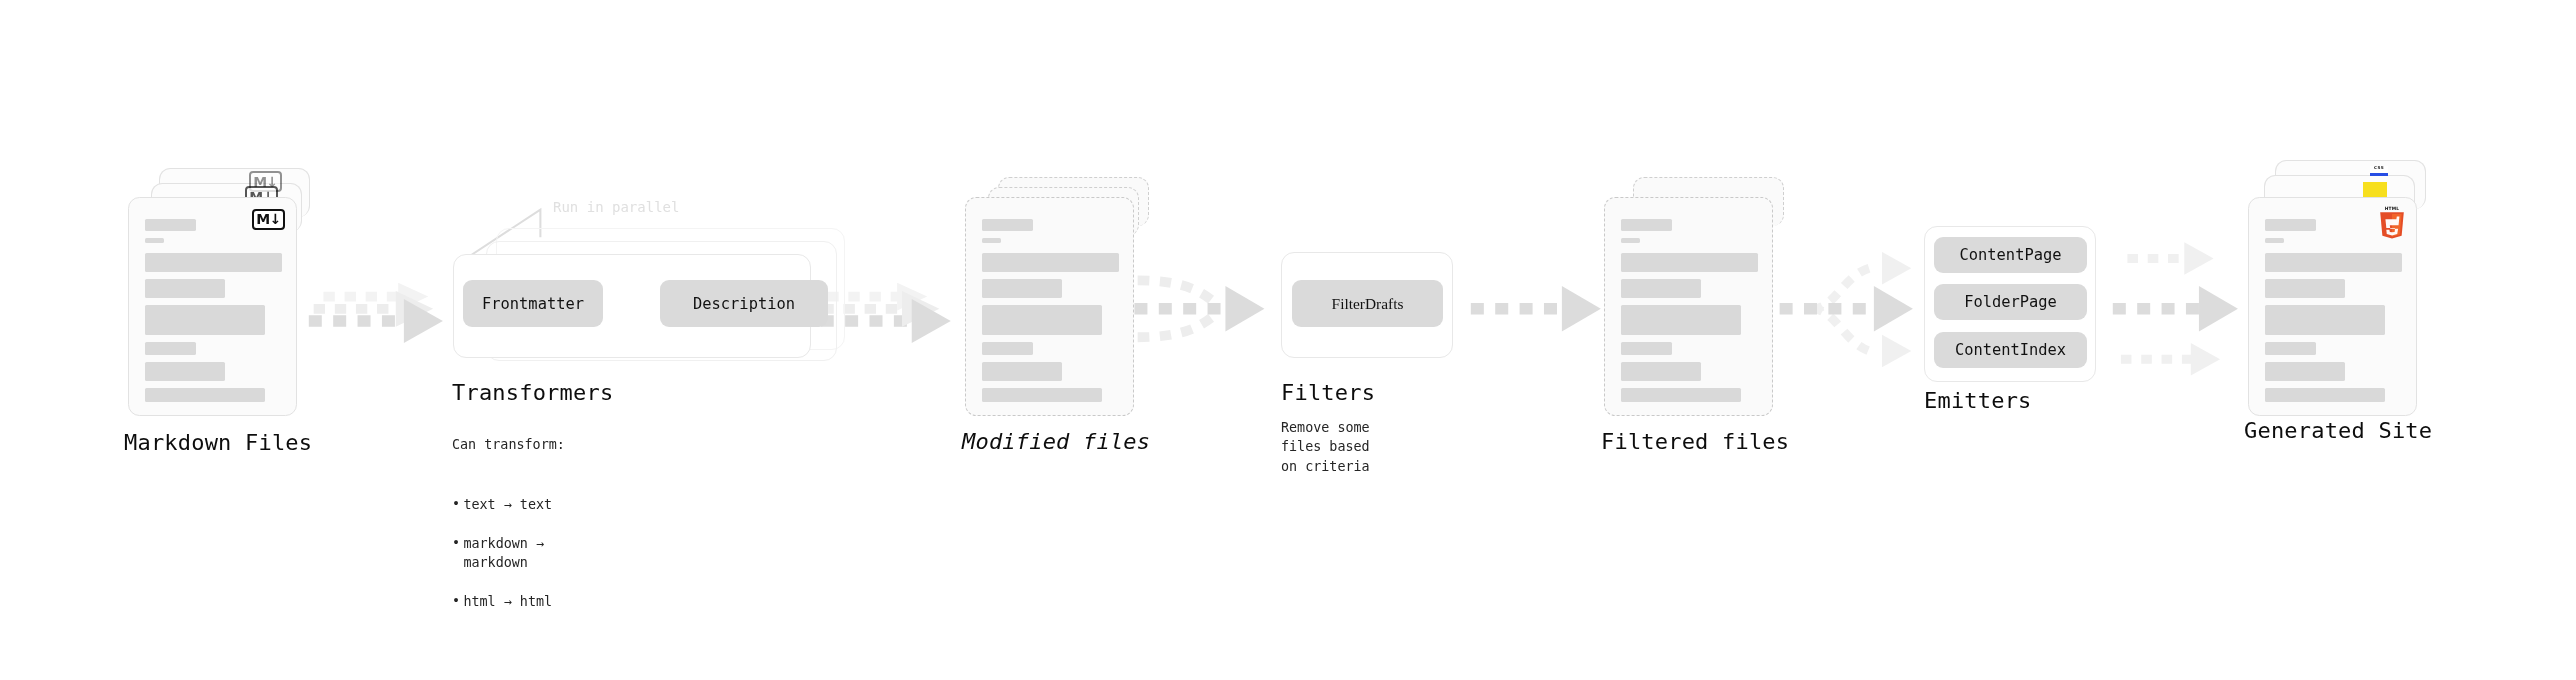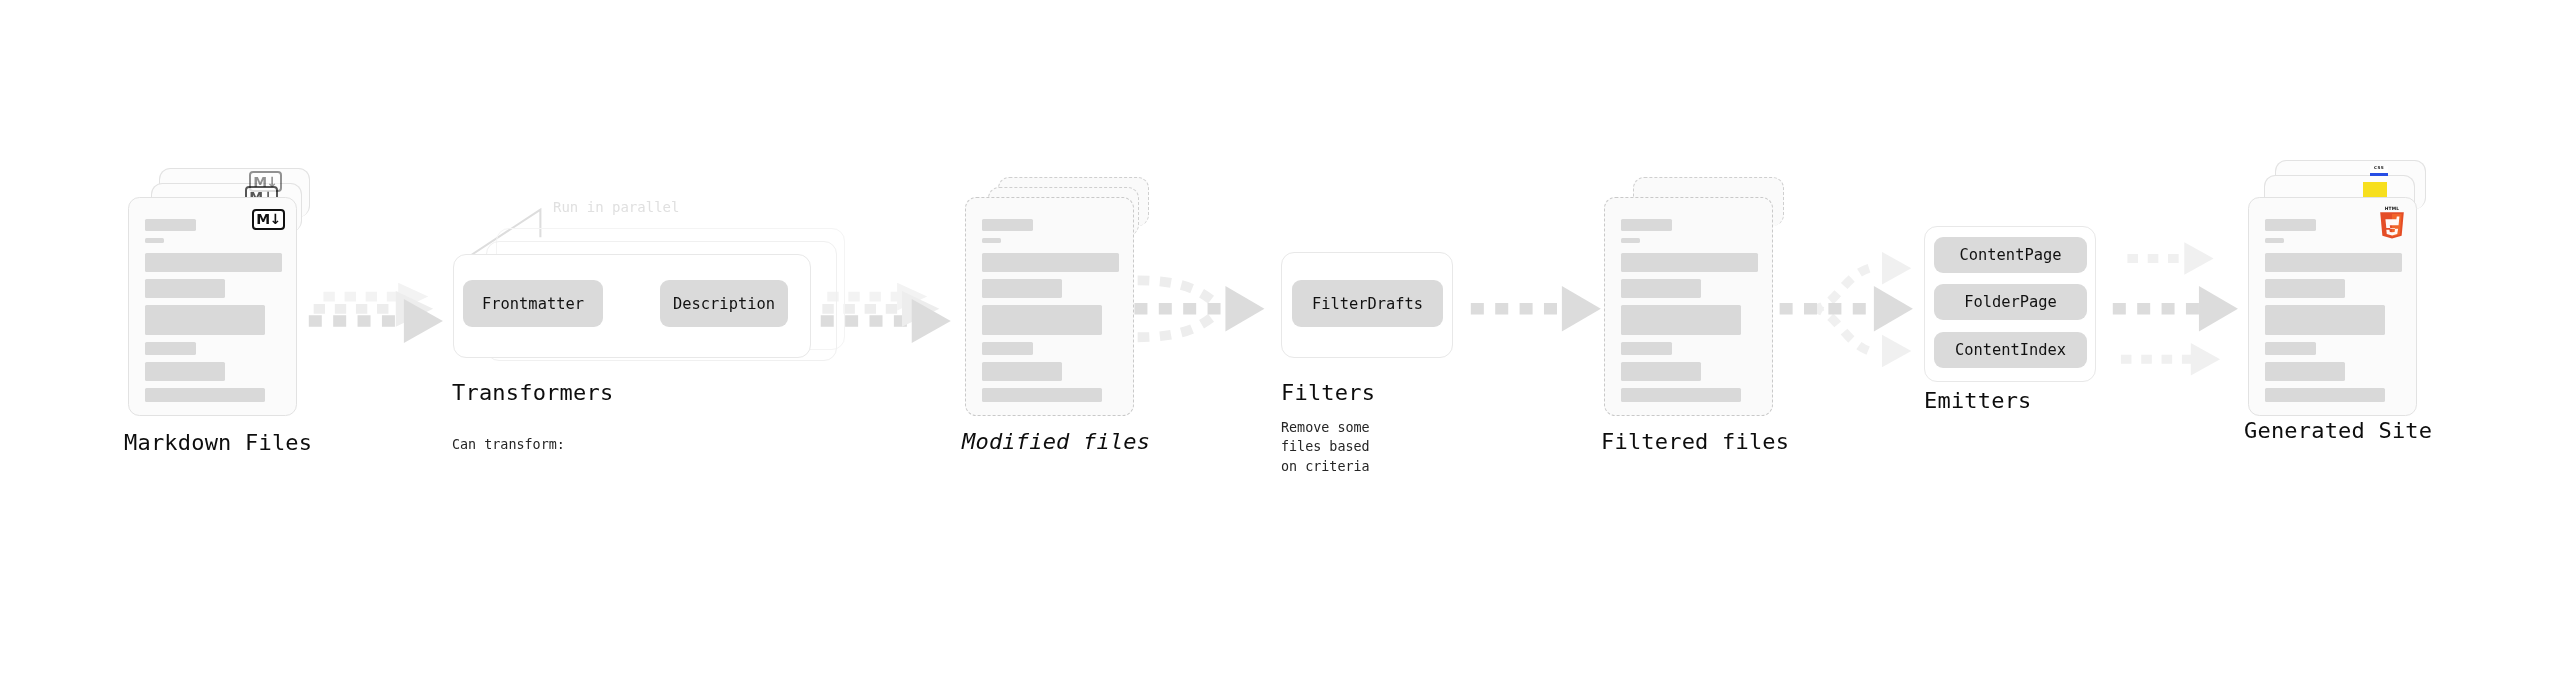--- a/index.html
+++ b/index.html
@@ -239,26 +239,31 @@
     <div class="groupghost" style="left:486px; top:241px; width:351px; height:120px; border-color:#f0f0f0;"></div>
 
     <div class="pill g3" style="left:515px; top:254px; width:106px; height:49px;"></div>
     <div class="pill g3" style="left:658px; top:254px; width:114px; height:49px;"></div>
     <div class="pill g2" style="left:484px; top:268px; width:124px; height:47px; background:#ececec;"></div>
     <div class="pill g2" style="left:660px; top:268px; width:124px; height:47px; background:#ececec;"></div>
 
     <div class="groupbox" style="left:453px; top:254px; width:358px; height:104px;"></div>
 
     <div class="pill" style="left:463px; top:280px; width:140px; height:47px;">Frontmatter</div>
-    <div class="pill" style="left:660px; top:280px; width:128px; height:47px;">Description</div>
+    <div class="pill" style="left:660px; top:280px; width:168px; height:47px;">Description</div>
 
     <div class="caption" style="left:452px; top:380px;">
       <div class="title">Transformers</div>
       <div class="sub list">
         <div>Can transform:</div>
+        <ul>
+          <li>text → text</li>
+          <li>markdown → markdown</li>
+          <li>html → html</li>
+        </ul>
       </div>
     </div>
   </div>
 
   <div class="abs">
     <div class="ghost dashed" style="left:998px; top:177px;"></div>
     <div class="ghost dashed" style="left:988px; top:187px;"></div>
 
     <div class="doc dashed" style="left:965px; top:197px;">
       <div class="bars">
@@ -273,21 +278,21 @@
       </div>
     </div>
 
     <div class="caption" style="left:962px; top:429px;font-style:italic;">
       <div class="title">Modified files</div>
     </div>
   </div>
 
   <div class="abs">
     <div class="groupbox" style="left:1281px; top:252px; width:172px; height:106px;"></div>
-    <div class="pill" style="left:1292px; top:280px; width:151px; height:47px;">FilterDrafts</div>
+    <div class="pill" style="left:1292px; top:280px; width:151px; height:47px;font-family:Liberation Serif, serif;">FilterDrafts</div>
 
     <div class="caption" style="left:1281px; top:380px;">
       <div class="title">Filters</div>
       <div class="sub">Remove some files based
 on criteria</div>
     </div>
   </div>
 
   <div class="abs">
     <div class="ghost dashed" style="left:1633px; top:177px;"></div>

